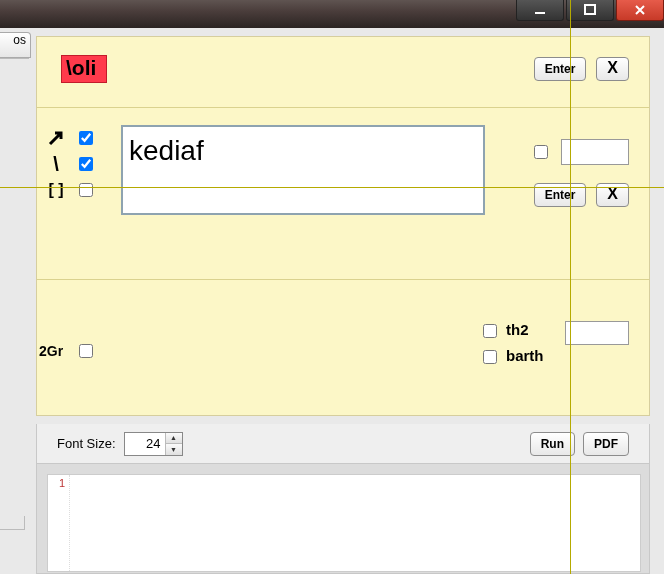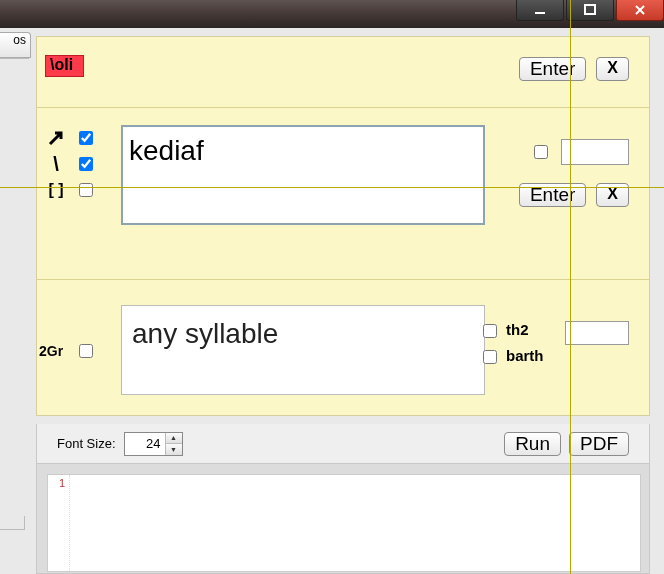--- a/index.html
+++ b/index.html
@@ -72,36 +72,37 @@
     box-sizing: border-box;
   }
   .yp-row1 {
     position: absolute;
     left: 0; top: 0; right: 0;
     height: 70px;
     border-bottom: 1px solid #dad28e;
   }
   .oli-badge {
     position: absolute;
-    left: 8px; top: 18px;
+    left: 24px; top: 18px;
     background: #ff3a4b;
     color: #000;
     font-weight: bold;
-    font-size: 16px;
+    font-size: 21px;
     padding: 0 10px 2px 4px;
     border: 1px solid #c21a2a;
   }
   .btn {
     background: linear-gradient(#fff,#e8e8e8);
     border: 1px solid #8c8c8c;
     border-radius: 4px;
     font-family: Arial, sans-serif;
-    font-size: 19px;
+    font-size: 12px;
     padding: 3px 10px;
     line-height: 16px;
+    font-weight: bold;
   }
   .xbtn {
     font-weight: bold;
     font-size: 16px;
     padding: 2px 10px 4px;
   }
   .row1-buttons {
     position: absolute;
     right: 20px; top: 20px;
     display: flex;
@@ -128,21 +129,21 @@
     font-weight: bold;
     font-size: 16px;
   }
   .opt-row .sym { width: 26px; display:flex; justify-content:center; }
   .opt-row input[type=checkbox] {
     width: 14px; height: 14px;
   }
   .big-input {
     position: absolute;
     left: 84px; top: 16px;
-    width: 364px; height: 100px;
+    width: 364px; height: 90px;
     border: 2px solid #8ea3b0;
     background: #fff;
     box-sizing: border-box;
   }
   .big-input input {
     width: 95%;
     border: none;
     font-size: 28px;
     font-family: Arial, sans-serif;
     padding: 8px 6px 0 6px;
@@ -377,21 +378,20 @@
         <button class="btn xbtn">X</button>
       </div>
     </div>
   </div>
 
   <div class="yp-row3">
     <div class="gr-label">
       <span>2Gr</span>
       <input type="checkbox" class="chk" style="">
     </div>
-    <div class="syllable-box">any syllable</div>
     <div class="row3-right">
       <div class="line">
         <input type="checkbox" class="chk" style="">
         <span>th2</span>
         <span style="flex:1"></span>
         <input class="small-num" value="" style="">
       </div>
       <div class="line">
         <input type="checkbox" class="chk" style="">
         <span>barth</span>

